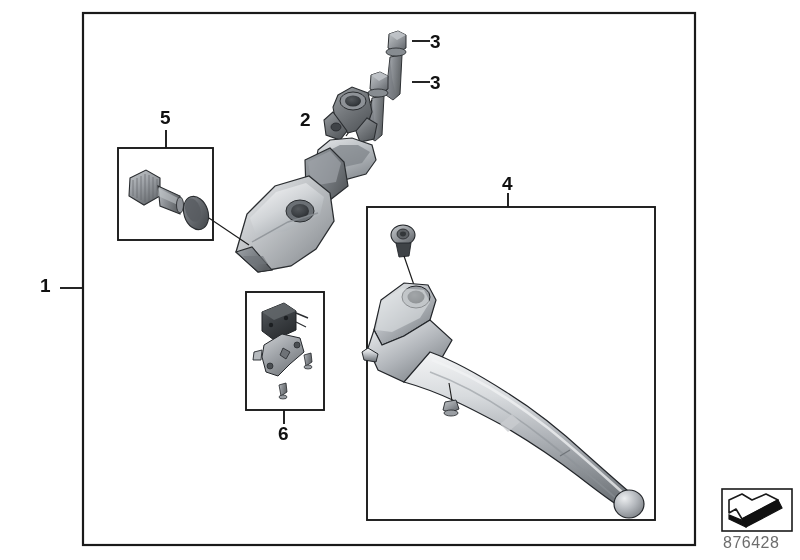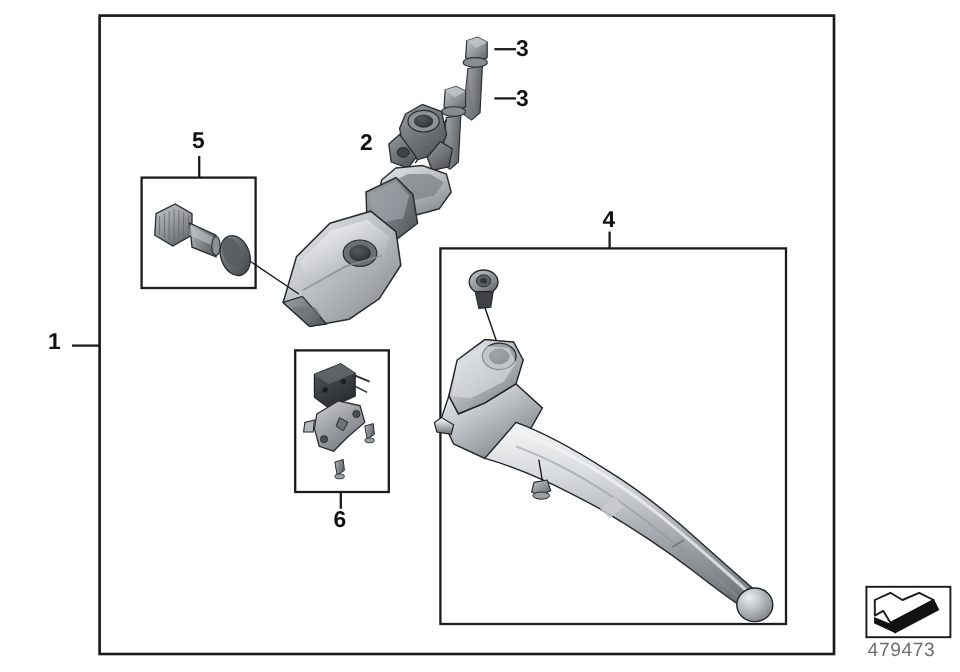--- a/index.html
+++ b/index.html
@@ -291,15 +291,15 @@
   </svg>
 
   <div class="callout" style="left:40px;top:276px;">1</div>
   <div class="callout" style="left:300px;top:110px;">2</div>
   <div class="callout" style="left:430px;top:32px;">3</div>
   <div class="callout" style="left:430px;top:73px;">3</div>
   <div class="callout" style="left:502px;top:174px;">4</div>
   <div class="callout" style="left:160px;top:108px;">5</div>
   <div class="callout" style="left:278px;top:424px;">6</div>
 
-  <div class="partnum" style="left:723px;top:534px;">479473</div>
+  <div class="partnum" style="left:723px;top:534px;">876428</div>
 
 </div>
 
 </body></html>

